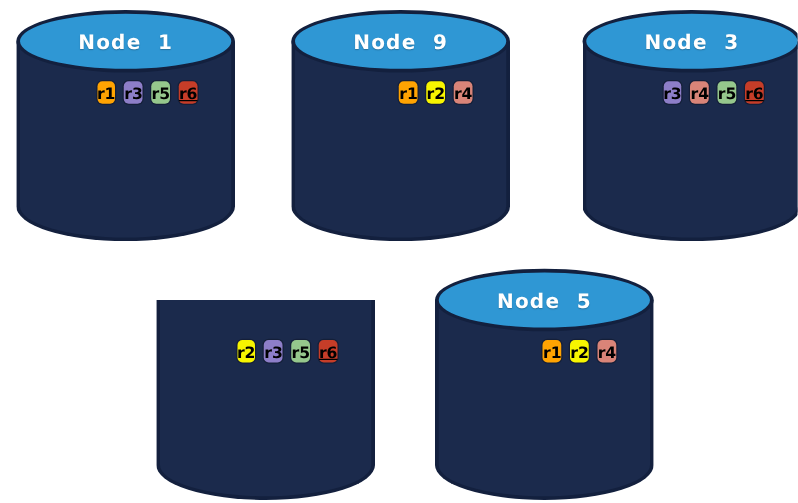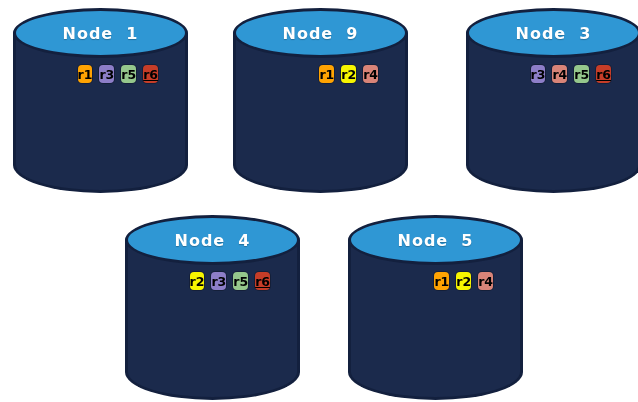--- a/index.html
+++ b/index.html
@@ -105,23 +105,20 @@
     <div class="bars">
       <div class="bar" data-replica="r3">r3</div>
       <div class="bar" data-replica="r4">r4</div>
       <div class="bar" data-replica="r5">r5</div>
       <div class="bar" data-replica="r6">r6</div>
     </div>
   </div>
 
   <div class="node n4">
     <div class="cyl-body"></div>
-    <div class="cyl-top">
-      <span class="node-label">Node  4</span>
-    </div>
     <div class="bars">
       <div class="bar" data-replica="r2">r2</div>
       <div class="bar" data-replica="r3">r3</div>
       <div class="bar" data-replica="r5">r5</div>
       <div class="bar" data-replica="r6">r6</div>
     </div>
   </div>
 
   <div class="node n5">
     <div class="cyl-body"></div>

